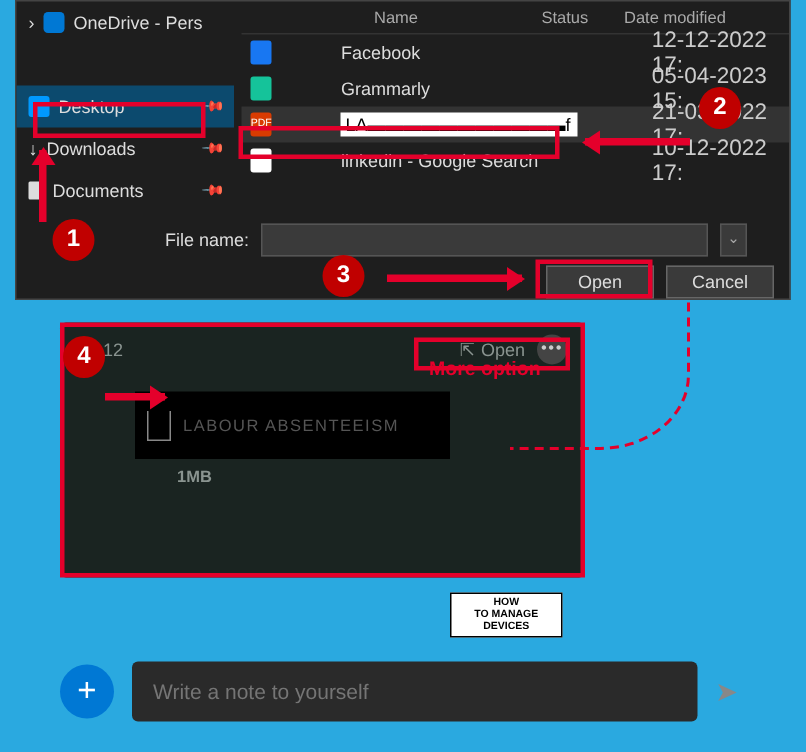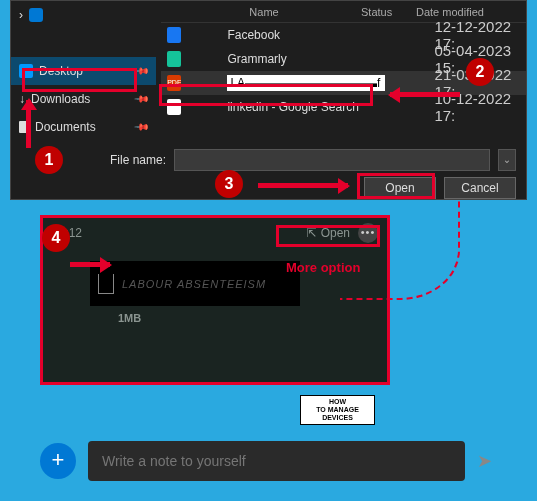--- a/index.html
+++ b/index.html
@@ -25,35 +25,35 @@
 .fi-fb { background: #1877f2; }
 .fi-gr { background: #15c39a; }
 .fi-pdf { background: #d83b01; color: #fff; font-size: 7px; text-align: center; line-height: 16px; }
 .fi-g { background: #fff; }
 .lrow .fn { width: 175px; white-space: nowrap; overflow: hidden; margin-left: 40px; }
 .lrow .st { width: 55px; }
 .lrow .dt { font-size: 15px; color: #ccc; }
 .lrow.selrow { background: #333; }
 .lrow.selrow .fn { background: #fff; color: #000; padding: 1px 3px; }
 
-.fnrow { position: absolute; left: 0; right: 10px; top: 148px; display: flex; align-items: center; gap: 8px; }
+.fnrow { position: absolute; left: 0; right: 28px; top: 148px; display: flex; align-items: center; gap: 8px; }
 .fnlbl { color: #ddd; font-size: 12px; width: 155px; text-align: right; }
 .fninput { flex: 1; height: 22px; background: #3a3a3a; border: 1px solid #555; color: #fff; padding: 0 6px; }
 .dd { width: 18px; height: 22px; background: #3a3a3a; border: 1px solid #555; color: #aaa; text-align: center; line-height: 20px; font-size: 10px; }
 
 .btns { position: absolute; right: 10px; top: 176px; display: flex; gap: 8px; }
 .btn { width: 72px; height: 22px; background: #3a3a3a; border: 1px solid #666; color: #ddd; font-size: 12px; }
 
 .chat { position: absolute; left: 40px; top: 215px; width: 350px; height: 170px; background: #1a2421; border-radius: 4px; }
 .chdr { display: flex; align-items: center; padding: 8px 12px; color: #8a9490; font-size: 12px; gap: 8px; }
 .chdr .sp { flex: 1; }
 .chdr .op { display: flex; gap: 4px; align-items: center; }
 .dots { background: #444; width: 20px; height: 20px; border-radius: 10px; text-align: center; color: #ccc; font-size: 11px; line-height: 18px; letter-spacing: 1px; }
 .att { margin: 10px 0 0 50px; width: 210px; }
-.att-top { background: #000; height: 45px; display: flex; align-items: center; padding: 0 8px; gap: 8px; font-style: italic; }
+.att-top { background: #000; height: 45px; display: flex; align-items: center; padding: 0 8px; gap: 8px; }
 .att-ico { width: 16px; height: 20px; border: 1px solid #888; border-top: none; }
 .att-txt { color: #555; font-size: 11px; letter-spacing: 1px; }
 .att-sz { color: #8a9490; font-size: 11px; padding: 6px 0 0 28px; font-weight: bold; }
 
 .logo { position: absolute; left: 300px; top: 395px; width: 75px; height: 30px; background: #fff; border: 1px solid #000; font-size: 7px; font-weight: bold; text-align: center; padding: 2px; line-height: 8px; }
 
 .input-bar { position: absolute; left: 40px; top: 438px; width: 460px; height: 46px; display: flex; align-items: center; gap: 12px; }
 .plus { width: 36px; height: 36px; border-radius: 18px; background: #0078d4; color: #fff; font-size: 22px; text-align: center; line-height: 34px; }
 .msg { flex: 1; height: 40px; background: #2a2a2a; border: none; border-radius: 4px; color: #888; padding: 0 14px; font-size: 14px; }
 .send { color: #888; font-size: 18px; margin-right: 8px; }
@@ -68,20 +68,21 @@
 .curve { position: absolute; border: 2px dashed #e4002b; border-left: none; border-top: none; border-radius: 0 0 50% 0; pointer-events: none; }
 </style>
 </head>
 <body>
 
 <div class="dialog">
   <div class="side">
     <div class="side-row">
       <span>›</span>
       <span class="ico ico-cloud"></span>
+      <span>OneDrive - Pers</span>
     </div>
     <div style="height:28px"></div>
     <div class="side-row sel">
       <span class="ico ico-desk"></span>
       <span>Desktop</span>
       <span class="pin">📌</span>
     </div>
     <div class="side-row">
       <span class="ico-dl">↓</span>
       <span>Downloads</span>
@@ -173,13 +174,13 @@
 <div class="circ" style="left:35px;top:146px">1</div>
 <div class="circ" style="left:466px;top:58px">2</div>
 <div class="circ" style="left:215px;top:170px">3</div>
 <div class="circ" style="left:42px;top:224px">4</div>
 
 <div class="arrv" style="left:26px;top:100px;height:48px"></div>
 <div class="arr" style="left:390px;top:92px;width:70px"></div>
 <div class="arr" style="left:258px;top:183px;width:90px;transform:scaleX(-1)"></div>
 <div class="arr" style="left:70px;top:262px;width:40px;transform:scaleX(-1)"></div>
 <div class="curve" style="left:340px;top:200px;width:120px;height:100px"></div>
-<div class="mo" style="left:286px;top:260px">More option</div>
+<div class="mo" style="left:286px;top:238px">More option</div>
 
 </body></html>

